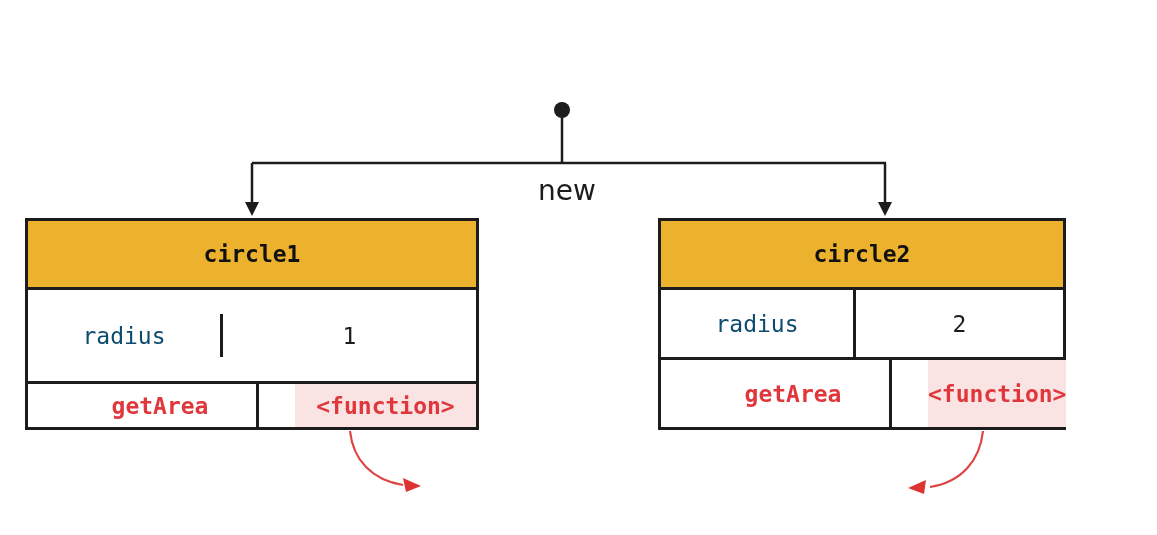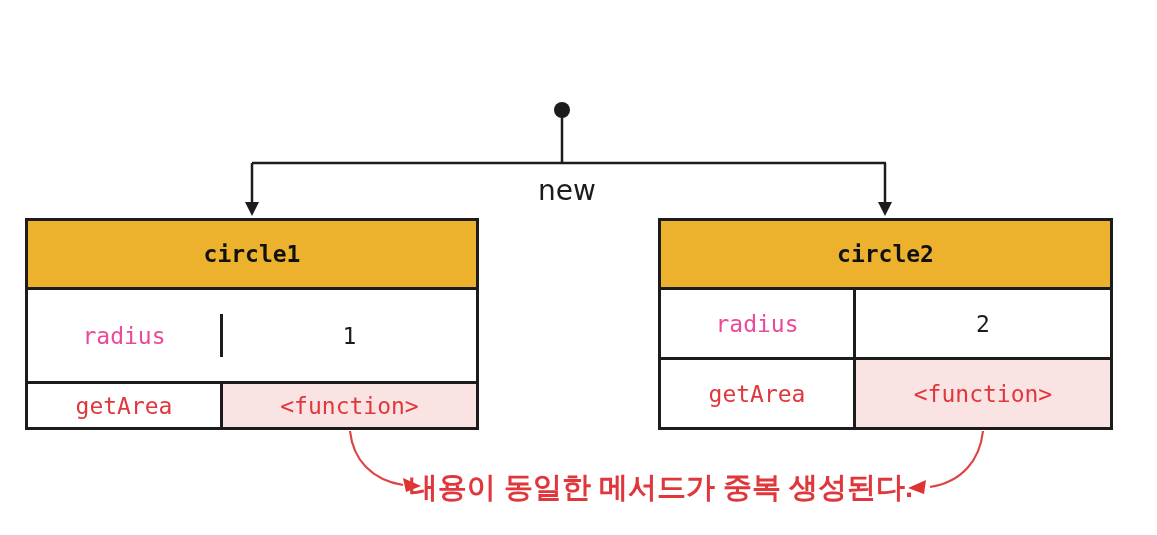--- a/index.html
+++ b/index.html
@@ -39,42 +39,42 @@
   }
   .obj-table {
     position: absolute; top: 218px;
     height: 212px;
     box-sizing: border-box;
     border: 3px solid var(--ink, #1C1C1C);
     background: #ffffff;
     display: flex; flex-direction: column;
   }
   .obj-table.left  { left: 25px;  width: 454px; gap: 24px; }
-  .obj-table.right { left: 658px; width: 455px; }
+  .obj-table.right { left: 658px; width: 408px; }
   .obj-header {
     flex: 0 0 66px;
     background: var(--yellow, #ECB22D);
     border-bottom: 3px solid var(--ink, #1C1C1C);
     display: flex; align-items: center; justify-content: center;
     font-weight: bold; font-size: 23px; color: #111;
   }
   .obj-row { flex: 1 1 auto; display: flex; }
   .obj-row.second { border-top: 3px solid var(--ink, #1C1C1C); }
   .obj-key {
     flex: 0 0 192px;
     border-right: 3px solid var(--ink, #1C1C1C);
     display: flex; align-items: center; justify-content: center;
-    font-size: 23px; color: #ec4899;
+    font-size: 23px; color: #0c4a6e;
   }
   .obj-val {
     flex: 1 1 auto;
     display: flex; align-items: center; justify-content: center;
     font-size: 23px; color: #1C1C1C;
   }
-  .red-bold { color: var(--red, #E0373C); font-weight: normal; }
+  .red-bold { color: var(--red, #E0373C); font-weight: bold; margin-left: 36px; }
   .pink-bg  { background: var(--pink, #FAE3E3); }
   .annotation {
     position: absolute;
     left: 661px; top: 468px;
     transform: translateX(-50%);
     white-space: nowrap;
     font-size: 29px; font-weight: bold;
     color: var(--red, #E0373C);
     font-family: "Liberation Sans", "DejaVu Sans", sans-serif;
   }
@@ -124,15 +124,14 @@
     <div class="obj-row">
       <div class="obj-key">radius</div>
       <div class="obj-val">2</div>
     </div>
     <div class="obj-row second">
       <div class="obj-key red-bold">getArea</div>
       <div class="obj-val red-bold pink-bg">&lt;function&gt;</div>
     </div>
   </div>
 
-  <div class="annotation">내용이 동일한 메서드가 중복 생성된다.</div>
 
 </div>
 
 </body></html>

